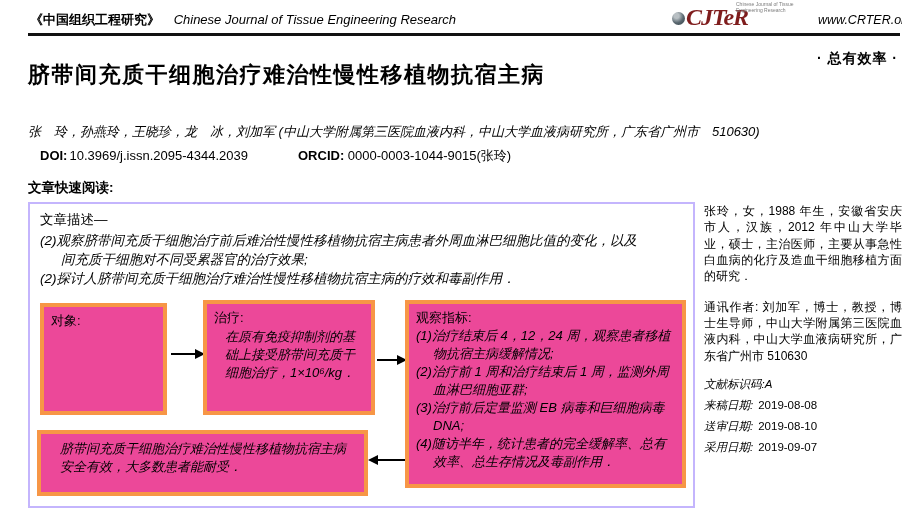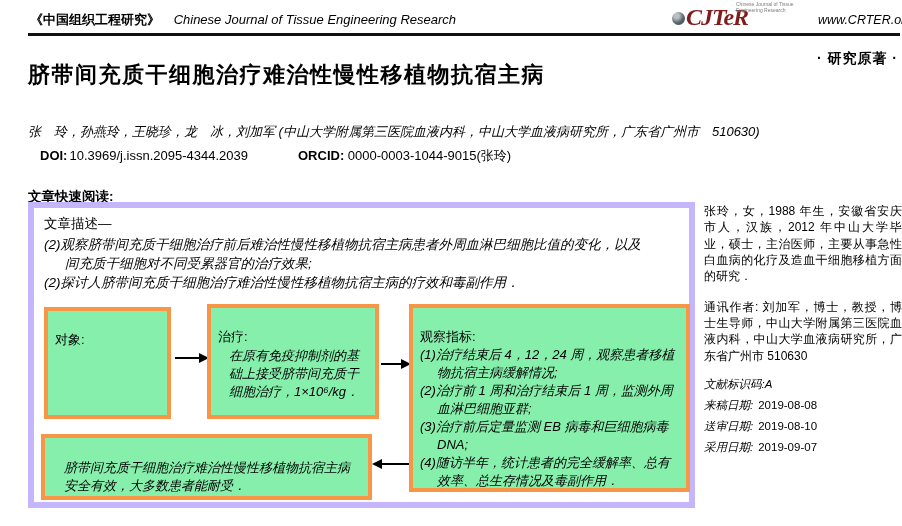--- a/index.html
+++ b/index.html
@@ -38,33 +38,33 @@
   
   .article-title {
     position:absolute; left:28px; top:60px; font-size:22px; font-weight:bold;
     letter-spacing:1.5px; white-space:nowrap;
   }
   .authors-line { position:absolute; left:28px; top:123px; font-size:13px; font-style:italic; white-space:nowrap; }
   .doi-line { position:absolute; left:28px; top:147px; font-size:13px; white-space:nowrap; }
   .doi-line b { font-weight:bold;padding-left:12px; }
   .orcid-group { margin-left:38px; }
   .doi-line .val { margin-left:2px; }
-  .quick-label { position:absolute; left:28px; top:188px; font-size:13.5px; font-weight:bold; }
+  .quick-label { position:absolute; left:28px; top:179px; font-size:13.5px; font-weight:bold; }
   
   .diagram {
     position:absolute; left:28px; top:202px; width:667px; height:306px;
-    border:6px solid #c4b5fd; background:#fff;
+    border:2px solid #c4b5fd; background:#fff;
   }
   .desc { padding:7px 10px 0 10px; }
   .desc-title { font-size:13.5px; margin-bottom:2px; }
   .desc-item {
     font-size:13.5px; font-style:italic; line-height:1.42;
     padding-left:21px; text-indent:-21px; width:600px;
   }
-  .obox { position:absolute; border:4px solid #F79646; background:#86efac; padding:20px 7px; }
+  .obox { position:absolute; border:4px solid #F79646; background:#ec4899; padding:5px 7px; }
   .obox-title { font-size:13px; }
   .obox-body { font-size:13px; font-style:italic; line-height:1.4; margin-left:11px; margin-top:1px; }
   .box-subject    { left:10px;  top:99px;  width:127px; height:112px; }
   .box-treatment  { left:173px; top:96px;  width:172px; height:115px; }
   .box-indicators { left:375px; top:96px;  width:281px; height:188px; }
   .box-conclusion { left:7px;   top:226px; width:331px; height:66px; }
   .ind-item {
     font-size:13px; font-style:italic; line-height:1.38;
     padding-left:17px; text-indent:-17px;
   }
@@ -102,21 +102,21 @@
 
   <div class="logo">
     <span class="logo-mark"><span class="logo-globe"></span><span>CJTeR</span></span>
     <span class="logo-sub">Chinese Journal of Tissue Engineering Research</span>
   </div>
 
   <div class="website">www.CRTER.org</div>
 
   <div class="header-rule"></div>
 
-  <div class="section-badge">· 研究原著 ·</div>
+  <div class="section-badge">· 总有效率 ·</div>
 
   <h1 class="article-title">脐带间充质干细胞治疗难治性慢性移植物抗宿主病</h1>
 
   <div class="authors-line">张　玲，孙燕玲，王晓珍，龙　冰，刘加军 (中山大学附属第三医院血液内科，中山大学血液病研究所，广东省广州市　510630)</div>
 
   <div class="doi-line">
     <b>DOI:</b><span class="val">10.3969/j.issn.2095-4344.2039</span><span class="orcid-group"><b>ORCID:</b> <span>0000-0003-1044-9015(张玲)</span></span>
   </div>
 
   <div class="quick-label">文章快速阅读:</div>

